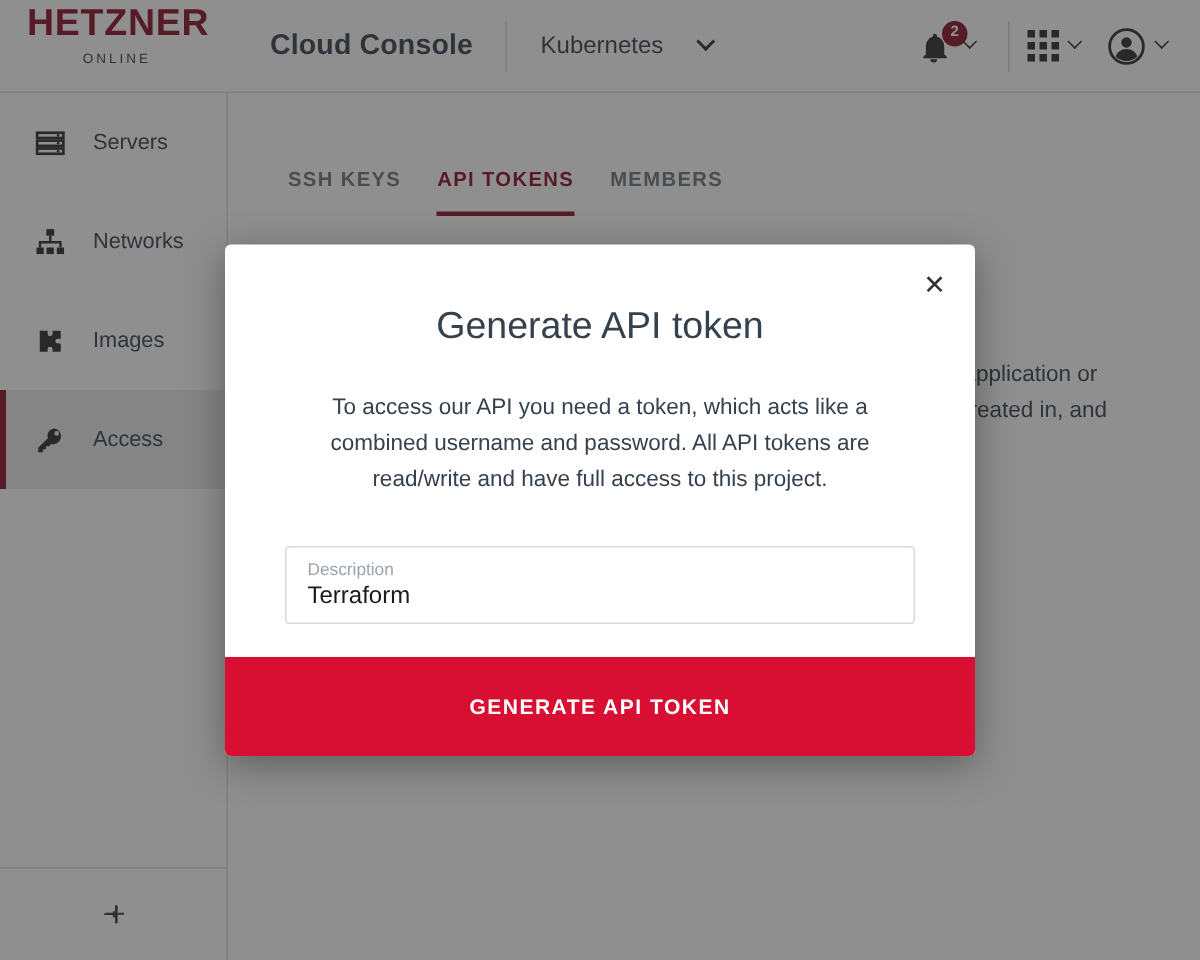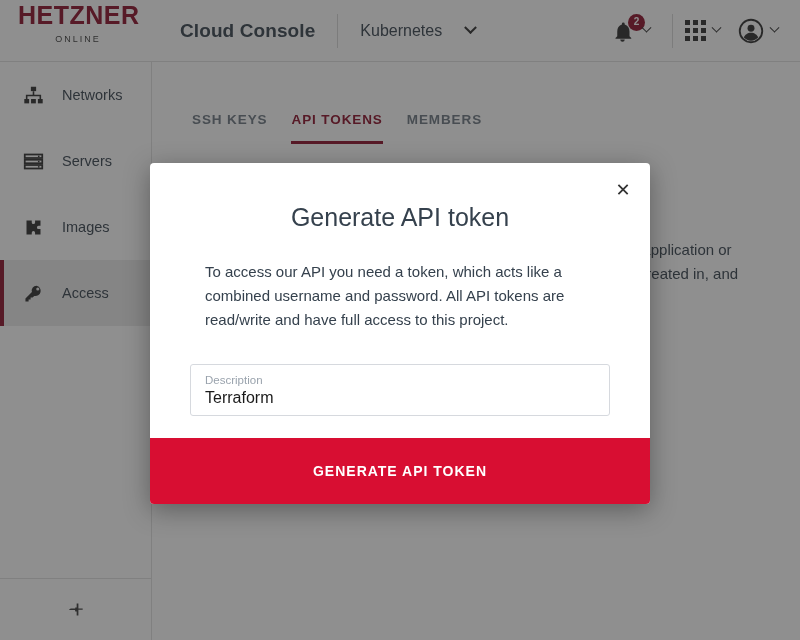--- a/index.html
+++ b/index.html
@@ -203,21 +203,21 @@
     line-height: 1;
   }
   .modal-body { padding: 40px 40px 22px; }
   .modal-title {
     text-align: center;
     font-size: 25px; font-weight: 400;
     color: #35414d;
     margin-bottom: 28px;
   }
   .modal-desc {
-    text-align: left;
+    text-align: center;
     font-size: 15px; line-height: 24px;
     color: #35414d;
     width: 390px; margin: 0 auto 32px;
   }
   .field {
     border: 1px solid #d6d9de;
     border-radius: 3px;
     padding: 9px 14px 9px;
     height: 52px;
     background: #fff;
@@ -304,51 +304,51 @@
       <svg class="avatar-icon" viewBox="0 0 24 24">
         <circle cx="12" cy="12" r="10.4" fill="none" stroke="#2b2b2b" stroke-width="1.7"></circle>
         <circle cx="12" cy="9.5" r="3.2" fill="#2b2b2b"></circle>
         <path fill="#2b2b2b" d="M12 13.6c-3.2 0-5.8 1.9-6.6 4.5a9 9 0 0 0 13.2 0c-.8-2.6-3.4-4.5-6.6-4.5z"></path>
       </svg>
       <span class="chev small"></span>
     </div>
   </div>
 
   <div class="sidebar">
-
-    <div class="side-item">
-      <span class="side-icon">
-        <svg width="21" height="21" viewBox="0 0 24 24">
-          <rect x="9" y="2" width="6" height="5" fill="#2b2b2b"></rect>
-          <rect x="1.5" y="16" width="5.5" height="5" fill="#2b2b2b"></rect>
-          <rect x="9.2" y="16" width="5.5" height="5" fill="#2b2b2b"></rect>
-          <rect x="17" y="16" width="5.5" height="5" fill="#2b2b2b"></rect>
-          <path d="M12 7v5M4.2 16v-4h15.6v4" fill="none" stroke="#2b2b2b" stroke-width="1.8"></path>
-        </svg>
-      </span>
-      <span>Networks</span>
-    </div>
 
     <div class="side-item">
       <span class="side-icon">
         <svg width="21" height="21" viewBox="0 0 24 24">
           <rect x="2" y="4" width="20" height="4" fill="none" stroke="#2b2b2b" stroke-width="2"></rect>
           <rect x="2" y="10" width="20" height="4" fill="none" stroke="#2b2b2b" stroke-width="2"></rect>
           <rect x="2" y="16" width="20" height="4" fill="none" stroke="#2b2b2b" stroke-width="2"></rect>
           <circle cx="18" cy="6" r="1" fill="#2b2b2b"></circle>
           <circle cx="18" cy="12" r="1" fill="#2b2b2b"></circle>
           <circle cx="18" cy="18" r="1" fill="#2b2b2b"></circle>
         </svg>
       </span>
       <span>Servers</span>
     </div>
 
     <div class="side-item">
       <span class="side-icon">
         <svg width="21" height="21" viewBox="0 0 24 24">
+          <rect x="9" y="2" width="6" height="5" fill="#2b2b2b"></rect>
+          <rect x="1.5" y="16" width="5.5" height="5" fill="#2b2b2b"></rect>
+          <rect x="9.2" y="16" width="5.5" height="5" fill="#2b2b2b"></rect>
+          <rect x="17" y="16" width="5.5" height="5" fill="#2b2b2b"></rect>
+          <path d="M12 7v5M4.2 16v-4h15.6v4" fill="none" stroke="#2b2b2b" stroke-width="1.8"></path>
+        </svg>
+      </span>
+      <span>Networks</span>
+    </div>
+
+    <div class="side-item">
+      <span class="side-icon">
+        <svg width="21" height="21" viewBox="0 0 24 24">
           <path fill="#2b2b2b" d="M4 4h6v2.2a1.9 1.9 0 1 0 3.8 0V4H20v6h-2.2a1.9 1.9 0 1 0 0 3.8H20V20h-6.2v-2a1.9 1.9 0 1 0-3.8 0v2H4V4z"></path>
         </svg>
       </span>
       <span>Images</span>
     </div>
 
     <div class="side-item active">
       <span class="side-icon">
         <svg width="21" height="21" viewBox="0 0 24 24">
           <path fill="#2b2b2b" d="M15.5 3a5.6 5.6 0 0 0-5.3 7.4l-7.4 7.4v3.4h3.6v-2.3h2.3v-2.3h2.3l1.8-1.8A5.6 5.6 0 1 0 15.5 3zm1.4 5.6a1.8 1.8 0 1 1 0-3.6 1.8 1.8 0 0 1 0 3.6z"></path>

